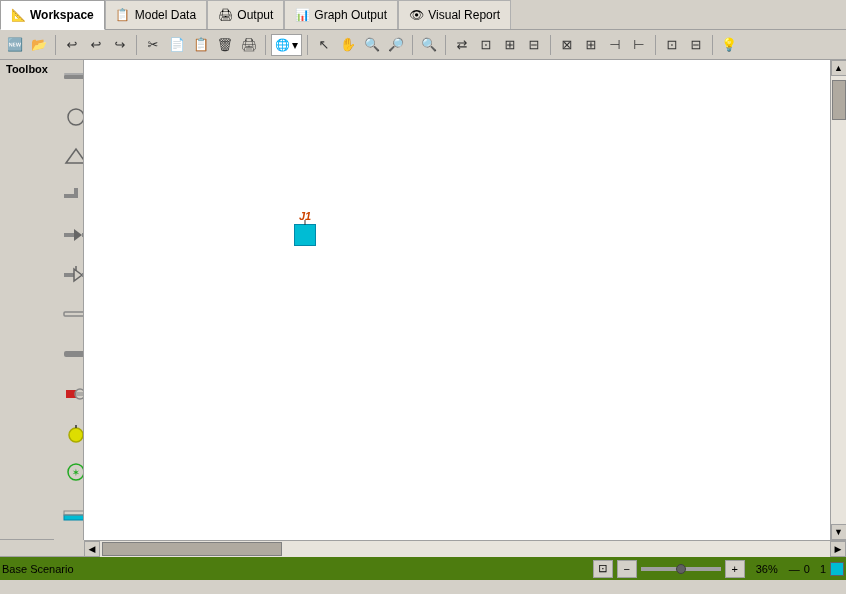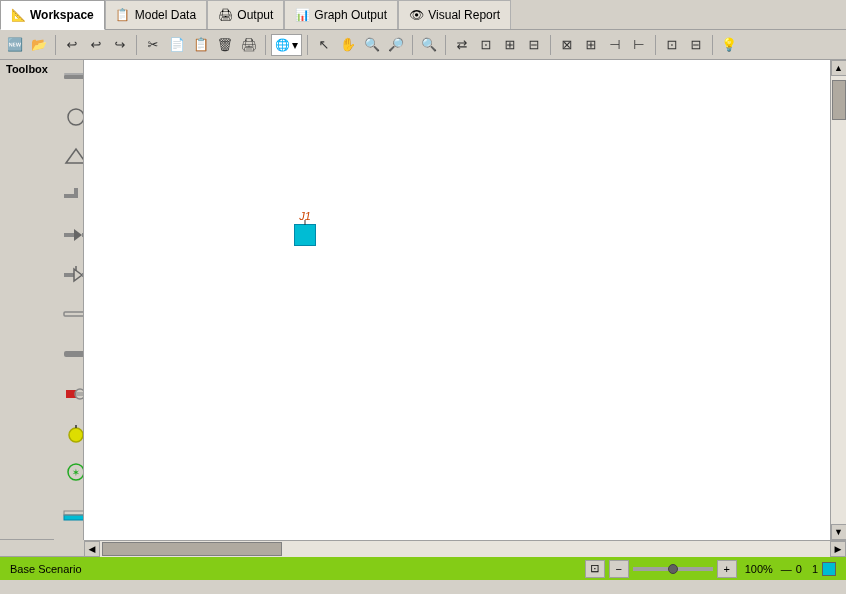--- a/index.html
+++ b/index.html
@@ -167,20 +167,21 @@
       position: absolute;
       display: flex;
       flex-direction: column;
       align-items: center;
     }
     .junction-label {
       font-size: 11px;
       color: #cc4400;
       font-style: italic;
       margin-bottom: 2px;
+      font-weight: bold;
     }
     .junction-box {
       width: 22px;
       height: 22px;
       background: #00bcd4;
       border: 1px solid #0088aa;
       position: relative;
     }
     .junction-box::before {
       content: '';
@@ -191,23 +192,23 @@
       width: 1px;
       height: 5px;
       background: #333;
     }
 
     
     .status-bar {
       display: flex;
       align-items: center;
       height: 24px;
-      background: #84cc16;
+      background: #4d7c0f;
       border-top: 1px solid #a0a0a0;
-      padding: 0 10px;
+      padding: 0 2px;
       gap: 8px;
       font-size: 11px;
     }
     .status-text { flex: 1; }
     .status-controls {
       display: flex;
       align-items: center;
       gap: 4px;
     }
     .zoom-btn {
@@ -554,19 +555,19 @@
 
 <div class="status-bar">
   <span class="status-text">Base Scenario</span>
   <div class="status-controls">
     <div class="zoom-btn">⊡</div>
     <div class="zoom-btn">−</div>
     <div class="zoom-slider">
       <div class="zoom-slider-thumb"></div>
     </div>
     <div class="zoom-btn">+</div>
-    <span style="min-width:36px; text-align:center;">100%</span>
+    <span style="min-width:36px; text-align:center;">36%</span>
     <span>—</span>
     <span>0</span>
     <span style="margin-left:6px;">1</span>
     <div class="color-swatch" style="background:#00bcd4;"></div>
   </div>
 </div>
 
 </body></html>

